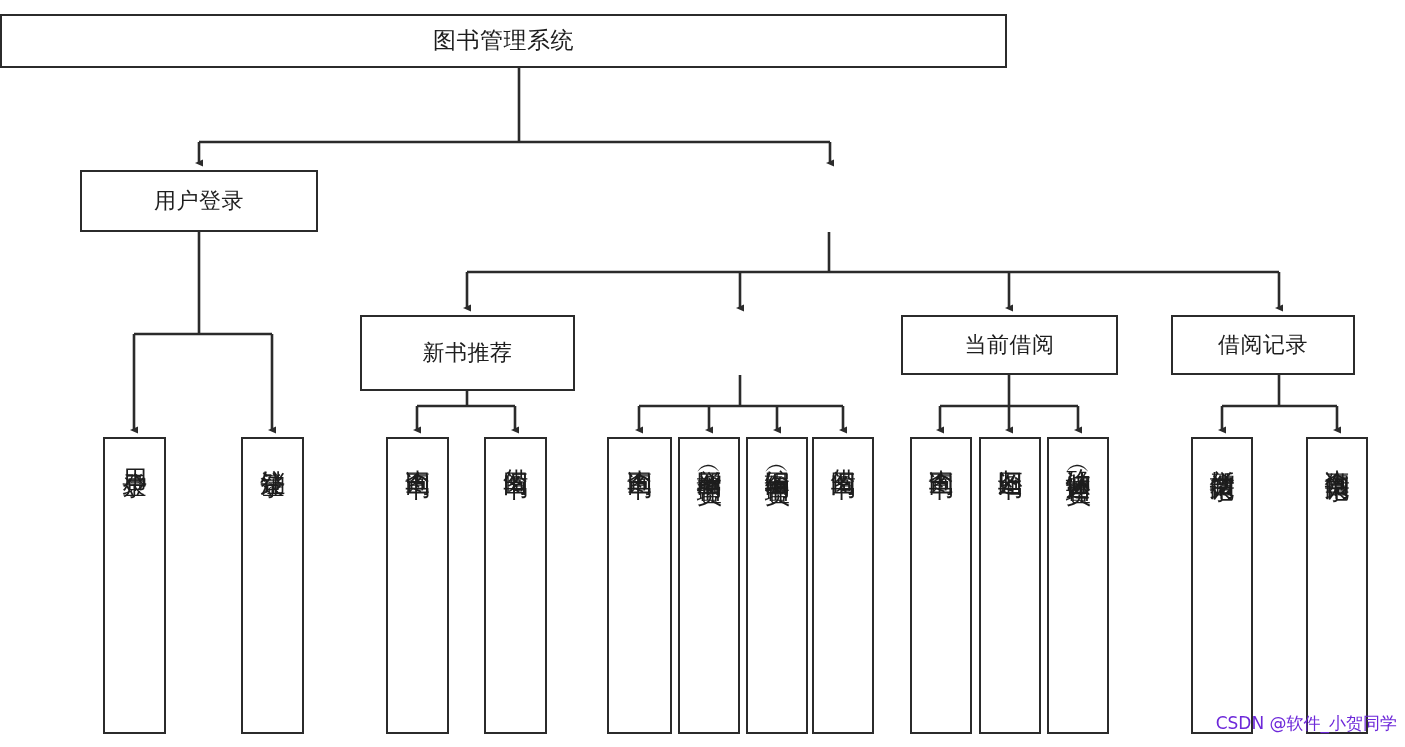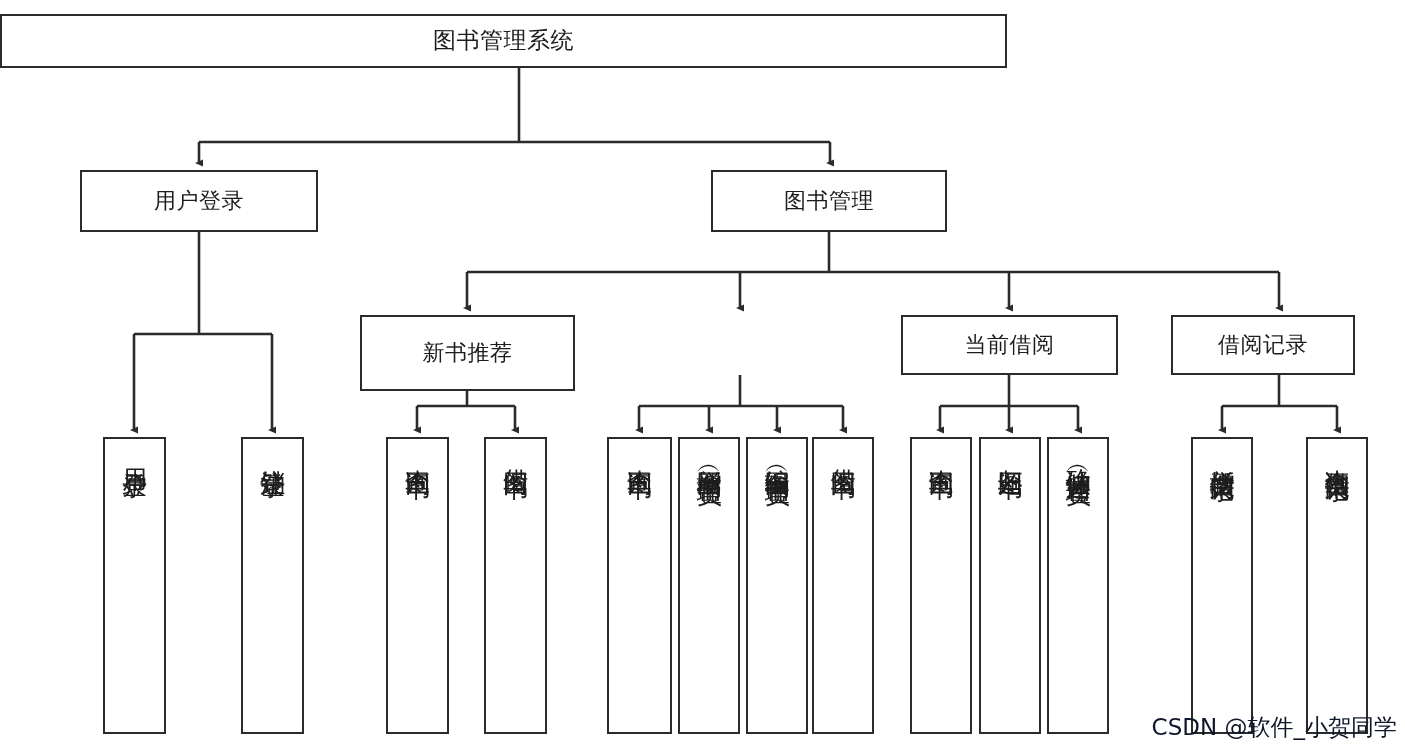--- a/index.html
+++ b/index.html
@@ -52,23 +52,23 @@
     font-size: 25px;
     line-height: 1.18;
     letter-spacing: 2px;
     white-space: nowrap;
     text-align: left;
   }
   .node.root .label-h { font-size: 23px; }
   #watermark {
     position: absolute;
     right: 8px;
-    bottom: 4px;
-    font-size: 23px;
-    color: #0f172a;
+    bottom: 12px;
+    font-size: 17px;
+    color: #6d28d9;
     white-space: nowrap;
     z-index: 5;
   }
 </style>
 </head>
 <body>
 
 <div id="canvas">
 
   <svg id="edges" viewBox="0 0 1405 747">
@@ -121,23 +121,20 @@
     </g>
   </svg>
 
   <div class="node root" style="left:0; top:14px; width:1007px; height:54px;">
     <span class="label-h">图书管理系统</span>
   </div>
 
   <div class="node" style="left:80px; top:170px; width:238px; height:62px;">
     <span class="label-h">用户登录</span>
   </div>
-  <div class="node" style="left:711px; top:170px; width:236px; height:62px;">
-    <span class="label-h">图书管理</span>
-  </div>
 
   <div class="node" style="left:360px; top:315px; width:215px; height:76px;">
     <span class="label-h">新书推荐</span>
   </div>
   <div class="node" style="left:901px; top:315px; width:217px; height:60px;">
     <span class="label-h">当前借阅</span>
   </div>
   <div class="node" style="left:1171px; top:315px; width:184px; height:60px;">
     <span class="label-h">借阅记录</span>
   </div>

